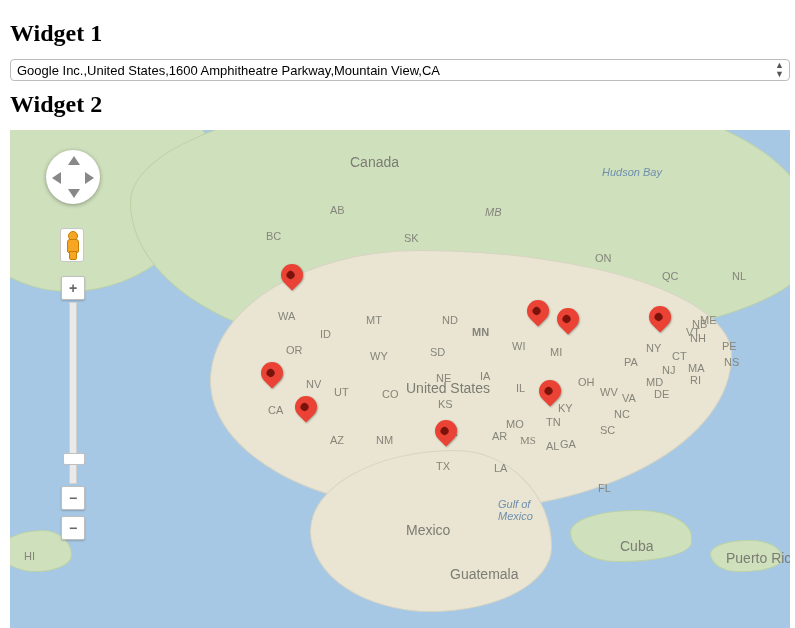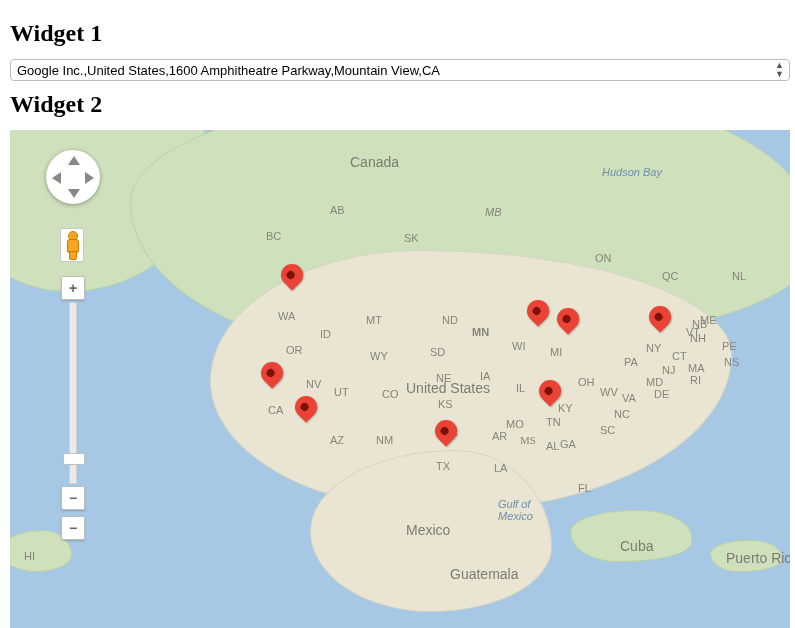--- a/index.html
+++ b/index.html
@@ -145,21 +145,21 @@
       <div class="mlbl" style="left: 502px; top: 210px;">WI</div>
       <div class="mlbl" style="left: 506px; top: 252px;">IL</div>
       <div class="mlbl" style="left: 510px; top: 304px; font-family: Liberation Serif, serif;">MS</div>
       <div class="mlbl" style="left: 540px; top: 216px;">MI</div>
       <div class="mlbl" style="left: 534px; top: 252px;">IN</div>
       <div class="mlbl" style="left: 548px; top: 272px;">KY</div>
       <div class="mlbl" style="left: 536px; top: 286px;">TN</div>
       <div class="mlbl" style="left: 536px; top: 310px;">AL</div>
       <div class="mlbl" style="left: 568px; top: 246px;">OH</div>
       <div class="mlbl" style="left: 550px; top: 308px;">GA</div>
-      <div class="mlbl" style="left: 568px; top: 352px;">FL</div>
+      <div class="mlbl" style="left: 588px; top: 352px;">FL</div>
       <div class="mlbl" style="left: 590px; top: 294px;">SC</div>
       <div class="mlbl" style="left: 604px; top: 278px;">NC</div>
       <div class="mlbl" style="left: 590px; top: 256px;">WV</div>
       <div class="mlbl" style="left: 612px; top: 262px;">VA</div>
       <div class="mlbl" style="left: 614px; top: 226px;">PA</div>
       <div class="mlbl" style="left: 636px; top: 212px;">NY</div>
       <div class="mlbl" style="left: 636px; top: 246px;">MD</div>
       <div class="mlbl" style="left: 644px; top: 258px;">DE</div>
       <div class="mlbl" style="left: 652px; top: 234px;">NJ</div>
       <div class="mlbl" style="left: 662px; top: 220px;">CT</div>

